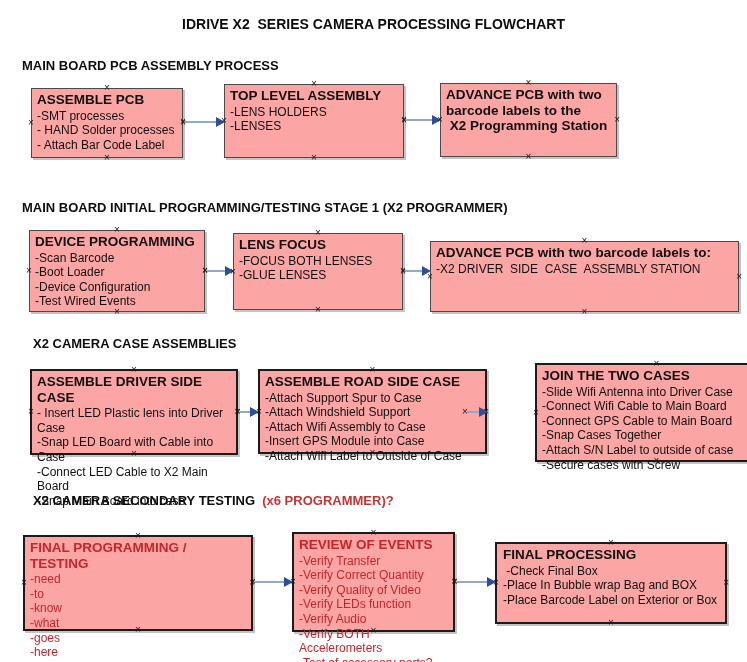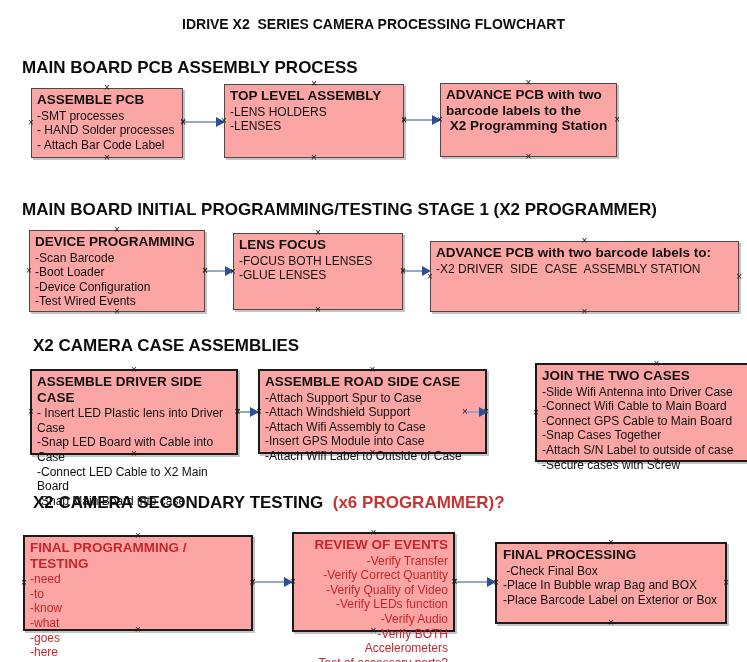--- a/index.html
+++ b/index.html
@@ -6,21 +6,21 @@
   .canvas {
     position:relative; width:747px; height:662px; background:#ffffff;
     font-family:"Liberation Sans", sans-serif; color:#111;
     overflow:hidden;
   }
   .page-title {
     position:absolute; top:16px; left:0; width:100%; text-align:center;
     font-size:14px; font-weight:bold; white-space:pre-wrap; color:#0d0d0d;
   }
   .sec-heading {
-    position:absolute; font-size:17px; font-weight:bold; white-space:pre-wrap; color:#0d0d0d;
+    position:absolute; font-size:13px; font-weight:bold; white-space:pre-wrap; color:#0d0d0d;
   }
   .sec-heading .red-part { color:#c63434; }
   .box {
     position:absolute; background:#fca5a5; border:1px solid #4a4a4a;
     box-shadow:2px 2px 0 rgba(125,125,125,0.45);
     padding:3px 5px; box-sizing:border-box;
   }
   .box.thick { border:2px solid #1b1b1b; }
   .box-title { font-size:13.5px; font-weight:bold; line-height:1.15; white-space:pre-wrap; }
   .box-items { margin-top:1px; }
@@ -45,21 +45,21 @@
   #b1  { left:31px;  top:88px;  width:152px; height:70px; }
   #b2  { left:224px; top:84px;  width:180px; height:74px; }
   #b3  { left:440px; top:83px;  width:177px; height:74px; }
   #b4  { left:29px;  top:230px; width:176px; height:82px; }
   #b5  { left:233px; top:233px; width:170px; height:77px; }
   #b6  { left:430px; top:241px; width:309px; height:71px; }
   #b7  { left:30px;  top:369px; width:208px; height:86px; }
   #b8  { left:258px; top:369px; width:229px; height:85px; }
   #b9  { left:487px; top:363px; width:243px; height:99px;margin-left:48px; }
   #b10 { left:23px;  top:535px; width:230px; height:96px; }
-  #b11 { left:292px; top:532px; width:163px; height:100px;text-align:right; }
+  #b11 { left:292px; top:532px; width:163px; height:100px; }
   #b12 { left:495px; top:542px; width:232px; height:82px;padding-left:6px; }
   
   #h1 { left:22px; top:58px; }
   #h2 { left:22px; top:200px; }
   #h3 { left:33px; top:336px; }
   #h4 { left:33px; top:493px; }
   
   #a1 { left:183px; top:116px; width:41px; }
   #a2 { left:404px; top:114px; width:36px; }
   #a3 { left:205px; top:265px; width:28px; }

